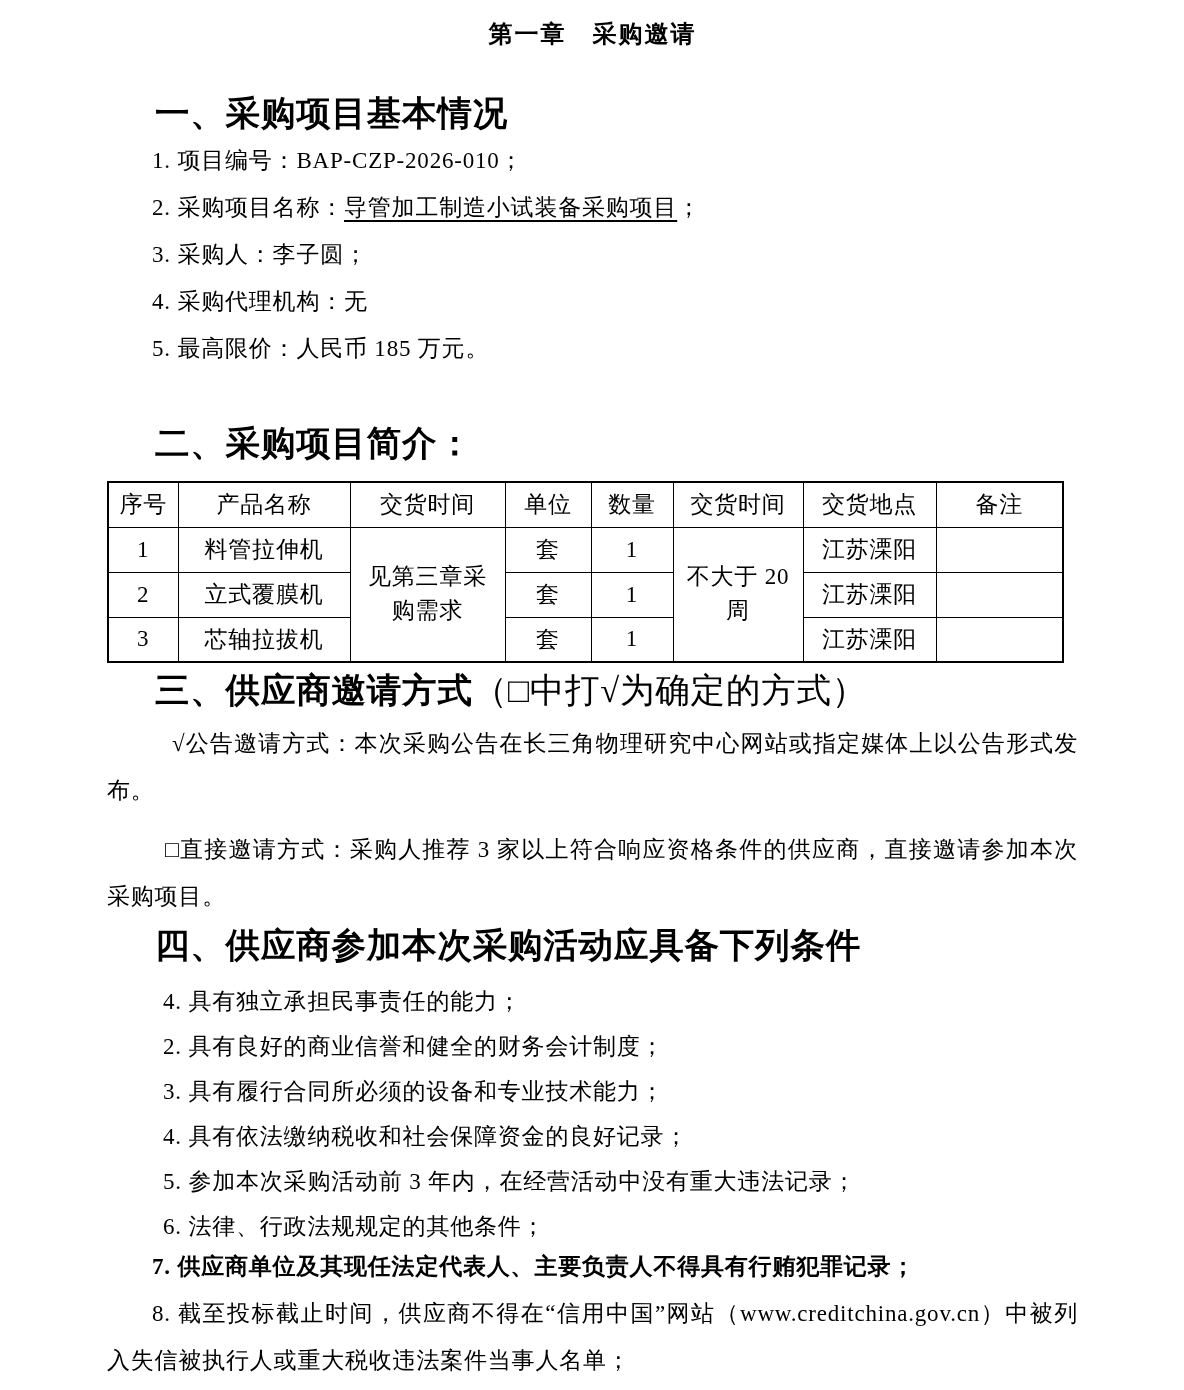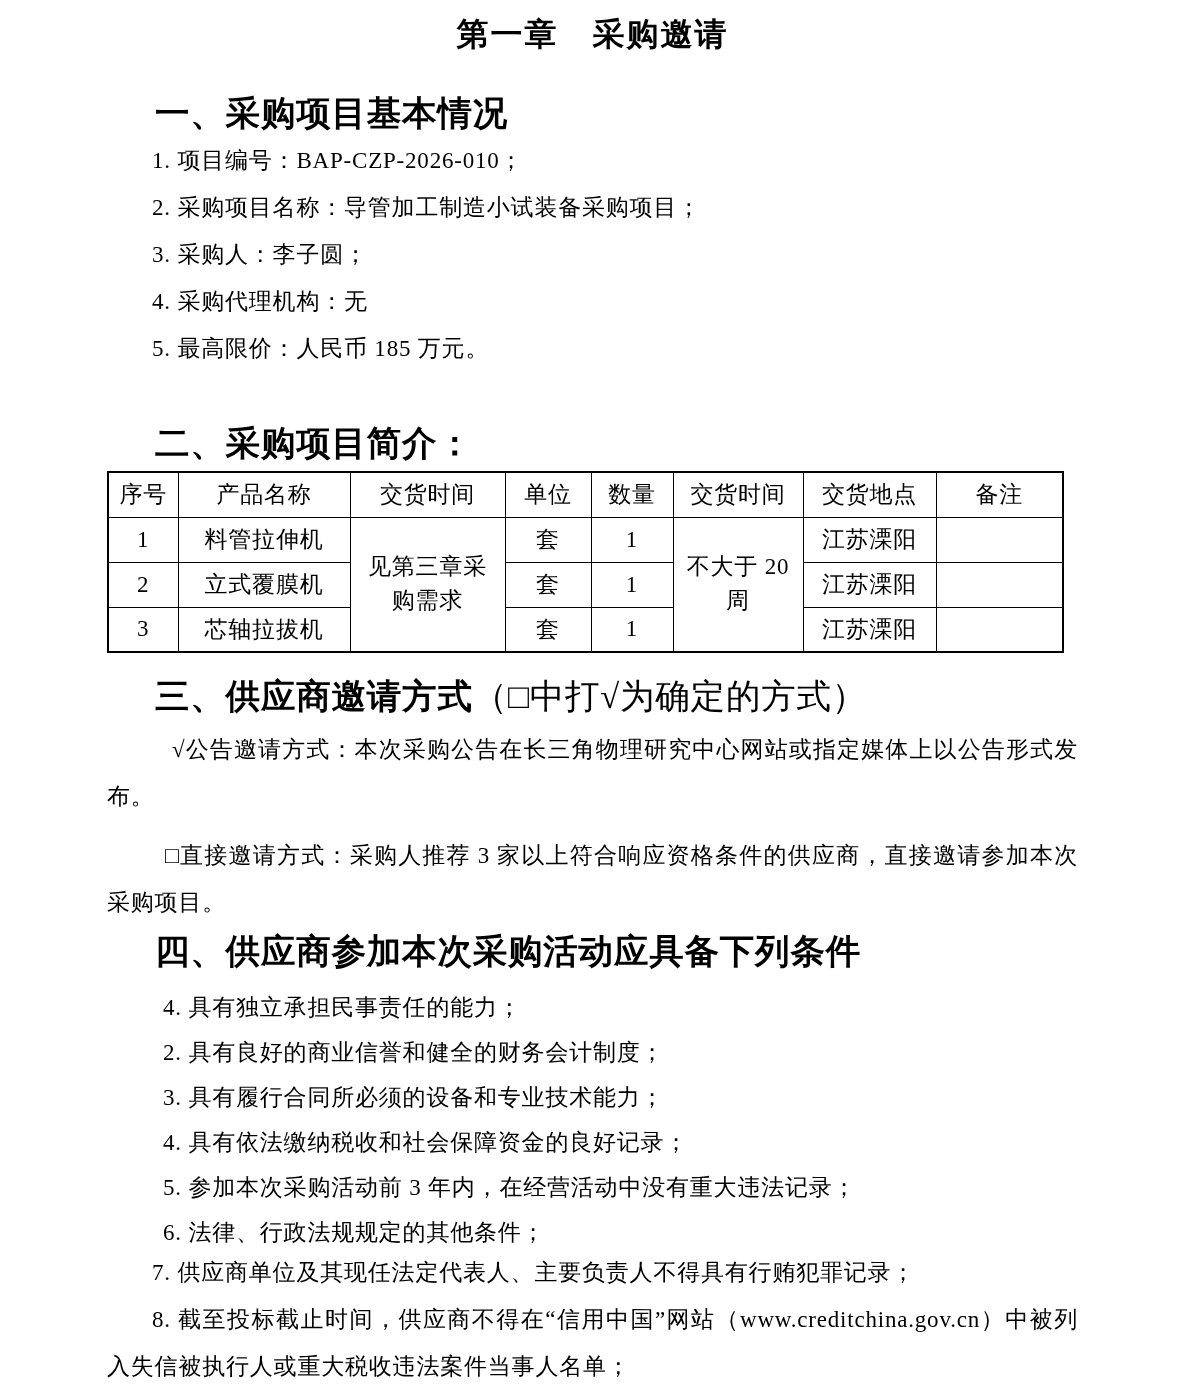--- a/index.html
+++ b/index.html
@@ -8,35 +8,35 @@
     width: 1184px;
     height: 1390px;
     padding: 0 106px 0 107px;
     font-family: "Liberation Serif", "DejaVu Serif", serif;
     color: #000000;
     font-size: 23px;
     letter-spacing: 0.8px;
     overflow: hidden;
   }
   .doc-title {
-    font-size: 32px;
+    font-size: 24px;
     font-weight: bold;
     text-align: center;
     line-height: 44px;
     margin: 12px 0 34px 0;
     letter-spacing: 2px;
   }
   .sec-heading {
     font-weight: bold;
     line-height: 47px;
     text-indent: 48px;
     margin-top: 48px;
   }
   .h1 { margin-top: 8px; }
-  .h3 { margin-top: 20px; }
+  .h3 { margin-top: 4px; }
   .h4 { margin-top: 2px; }
   .sec-heading .normal { font-weight: normal; }
   p.item {
     line-height: 47px;
     text-indent: 45px;
   }
   p.para {
     line-height: 47px;
     text-align: justify;
   }
@@ -44,28 +44,28 @@
   p.direct   { margin-top: 12px; text-indent: 58px; }
   p.cond {
     line-height: 45px;
     text-indent: 56px;
   }
   p.cond-first { margin-top: 10px; }
   p.cond-late {
     line-height: 47px;
     text-indent: 45px;
   }
-  p.item7 { margin-top: -6px; }
+  p.item7 { margin-top: -6px; font-weight: bold; }
   p.item8 { text-align: justify; }
-  .u { text-underline-offset: 5px; }
+  .u { text-decoration: underline; text-underline-offset: 5px; }
   table.brief {
     border-collapse: collapse;
     width: 955px;
     table-layout: fixed;
-    margin-top: 4px;
+    margin-top: 14px;
   }
   table.brief th, table.brief td {
     border: 1.5px solid #000;
     text-align: center;
     vertical-align: middle;
     font-weight: normal;
     font-size: 23px;
     letter-spacing: 0.8px;
     padding: 0 2px;
   }

